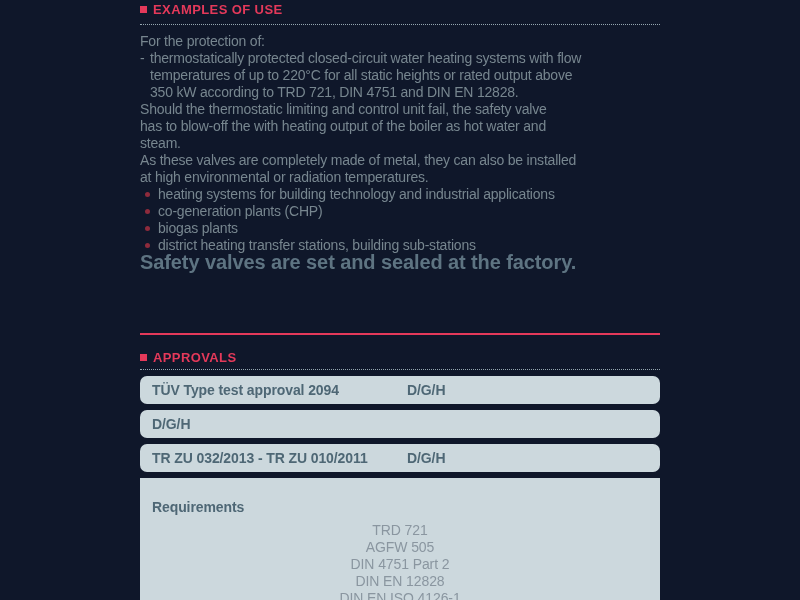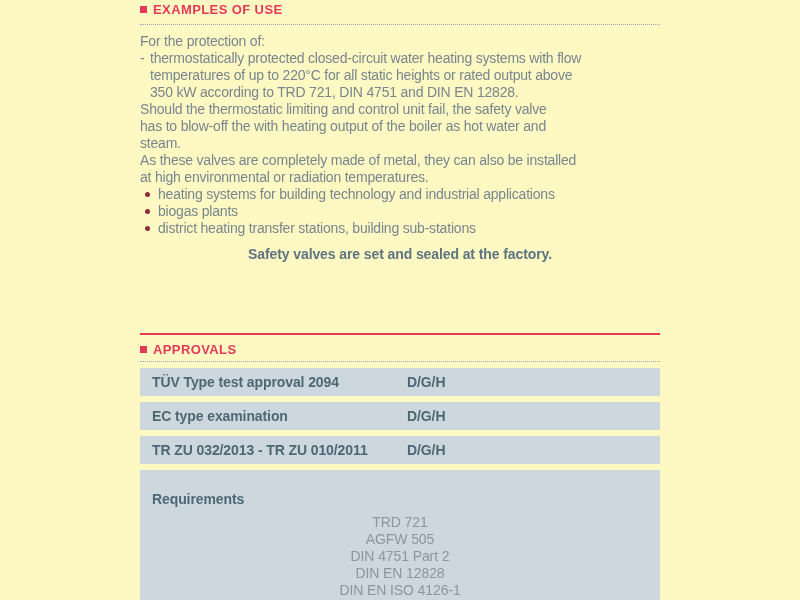--- a/index.html
+++ b/index.html
@@ -1,44 +1,44 @@
 <!DOCTYPE html>
 <html><head>
 <meta charset="utf-8">
 <style>
   * { margin:0; padding:0; box-sizing:border-box; }
   body { background:#ffffff; font-family:"Liberation Sans","DejaVu Sans",sans-serif; }
-  .page { position:relative; width:800px; height:600px; background:#fef9c3; overflow:hidden; }
+  .page { position:relative; width:800px; height:600px; background:#0f172a; overflow:hidden; }
   .col { position:absolute; left:140px; width:520px; }
 
   
   .sec-header { display:flex; align-items:center; margin-top:3px; height:13px; }
   .sq { width:7px; height:7px; background:#e4395a; margin-right:6px; flex:0 0 auto; }
   .sec-title { font-size:13px; font-weight:bold; color:#e4395a; letter-spacing:.4px; line-height:13px; white-space:nowrap; }
   .dotted { border-top:1px dotted #95a7b0; height:0; margin-top:8px; }
   .redline { height:2px; background:#e4395a; }
 
   
   .body-txt { margin-top:8px; font-size:14px; line-height:17px; color:#77868f; letter-spacing:-0.2px; }
   .line { white-space:nowrap; }
   .dash-item { position:relative; padding-left:10px; }
   .dash-mark { position:absolute; left:0; top:0; }
 
   .bullets { }
   .bullet-row { display:flex; align-items:center; height:17px; }
   .dot { width:5px; height:5px; border-radius:50%; background:#8e2b3c; margin:0 8px 0 5px; flex:0 0 auto; }
   .bullet-text { font-size:14px; color:#77868f; letter-spacing:-0.2px; white-space:nowrap; }
-  .note { margin-top:9px; font-size:14px; font-weight:bold; color:#5e7482; letter-spacing:-0.1px; white-space:nowrap;text-align:center; }
+  .note { font-size:20px; font-weight:bold; color:#5e7482; letter-spacing:-0.1px; white-space:nowrap; }
 
   
   .approvals { top:333px; }
-  .appr-header { margin-top:8px;text-align:right; }
+  .appr-header { margin-top:16px;text-align:right; }
   .appr-dotted { margin-top:5px; }
   .rows { margin-top:6px; }
-  .appr-row { display:flex; align-items:center; height:28px; background:#ccd8dd; padding-left:12px; margin-bottom:6px; font-size:14px; font-weight:bold; color:#4e6775; letter-spacing:-0.1px; }
+  .appr-row { display:flex; align-items:center; height:28px; background:#ccd8dd; padding-left:12px; margin-bottom:6px; font-size:14px; font-weight:bold; color:#4e6775; letter-spacing:-0.1px;border-radius:7px; }
   .appr-label { width:255px; white-space:nowrap; }
   .appr-value { white-space:nowrap; }
 
   .req-panel { margin-top:3px; background:#ccd8dd; padding:22px 12px 4px 12px; height:133px; }
   .req-title { font-size:14px; font-weight:bold; color:#4e6775; line-height:15px; letter-spacing:-0.1px; }
   .req-list { margin-top:7px;text-align:center; }
   .req-item { font-size:14px; line-height:17px; color:#8a96a0; letter-spacing:-0.1px; white-space:nowrap; }
 </style>
 </head>
 <body>
@@ -75,20 +75,24 @@
           <div class="line">at high environmental or radiation temperatures.</div>
         </div>
 
       <div class="bullets">
           <div class="bullet-row">
           <span class="dot"></span>
           <span class="bullet-text">heating systems for building technology and industrial applications</span>
         </div>
           <div class="bullet-row">
           <span class="dot"></span>
+          <span class="bullet-text">co-generation plants (CHP)</span>
+        </div>
+          <div class="bullet-row">
+          <span class="dot"></span>
           <span class="bullet-text">biogas plants</span>
         </div>
           <div class="bullet-row">
           <span class="dot"></span>
           <span class="bullet-text">district heating transfer stations, building sub-stations</span>
         </div>
         </div>
 
       <div class="note">Safety valves are set and sealed at the factory.</div>
     </div>
@@ -101,21 +105,20 @@
       <span class="sec-title">APPROVALS</span>
     </div>
     <div class="dotted appr-dotted"></div>
 
     <div class="rows">
         <div class="appr-row">
         <span class="appr-label">TÜV Type test approval 2094</span>
         <span class="appr-value">D/G/H</span>
       </div>
         <div class="appr-row">
-        <span class="appr-label">EC type examination</span>
         <span class="appr-value">D/G/H</span>
       </div>
         <div class="appr-row">
         <span class="appr-label">TR ZU 032/2013 - TR ZU 010/2011</span>
         <span class="appr-value">D/G/H</span>
       </div>
       </div>
 
     <div class="req-panel">
       <div class="req-title">Requirements</div>

